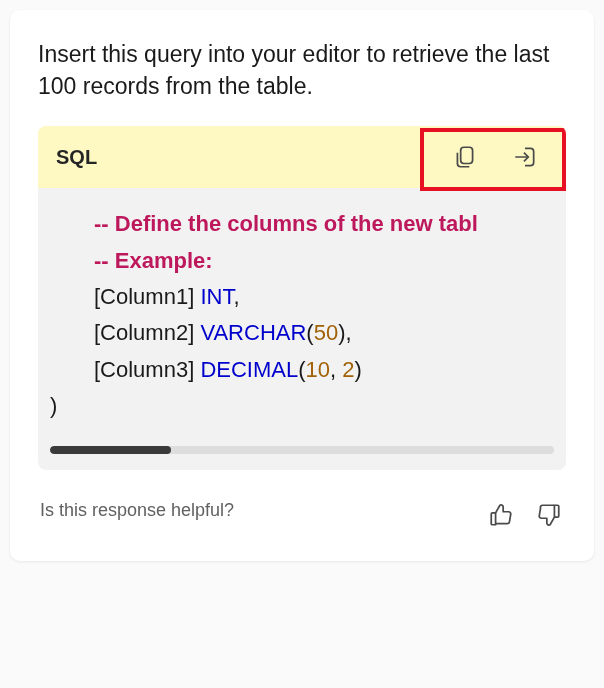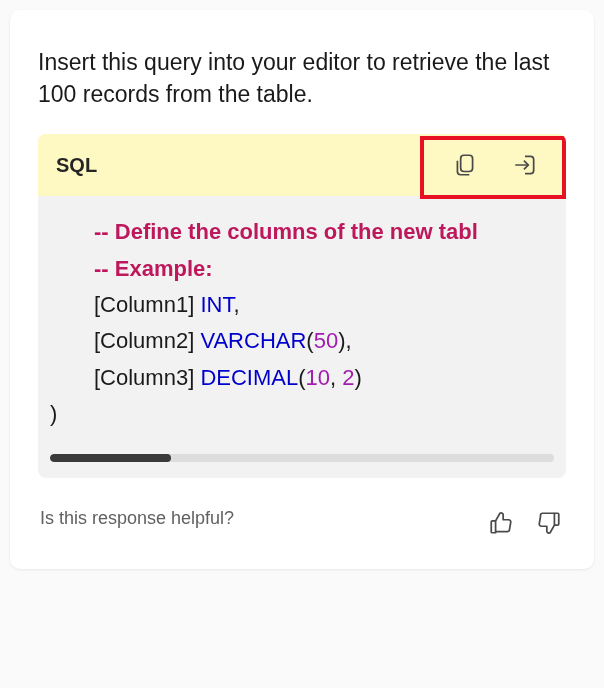--- a/index.html
+++ b/index.html
@@ -17,21 +17,20 @@
       background: #ffffff;
       border-radius: 10px;
       box-shadow: 0 1px 3px rgba(0,0,0,0.08);
       padding: 28px;
     }
     .instruction {
       font-size: 23px;
       line-height: 1.4;
       color: #1a1a1a;
       margin-bottom: 24px;
-      margin-top: 8px;
     }
     .code-block {
       background: #f2f2f2;
       border-radius: 8px;
       overflow: hidden;
     }
     .code-header {
       display: flex;
       align-items: center;
       justify-content: space-between;
@@ -80,21 +79,21 @@
       line-height: 1.65;
       color: #1a1a1a;
       white-space: nowrap;
       overflow-x: hidden;
     }
     .code-body .line {
       display: block;
     }
     .indent1 { padding-left: 44px; }
     .kw { color: #0000cc; }
-    .num { color: #a21caf; }
+    .num { color: #a16207; }
     .comment { color: #be185d; font-weight: bold; }
     .txt { color: #1a1a1a; }
     .scrollbar {
       height: 8px;
       background: #ddd;
       border-radius: 4px;
       margin: 14px 12px 16px 12px;
       position: relative;
       overflow: hidden;
     }

